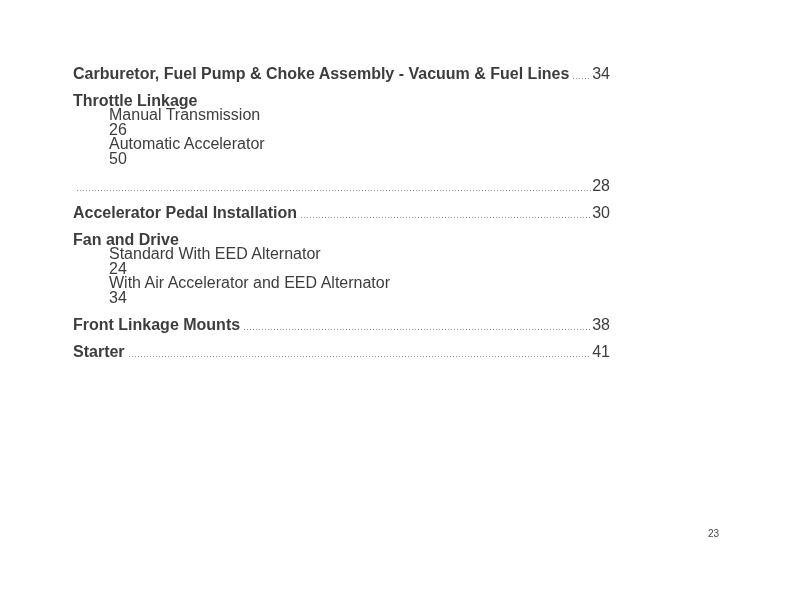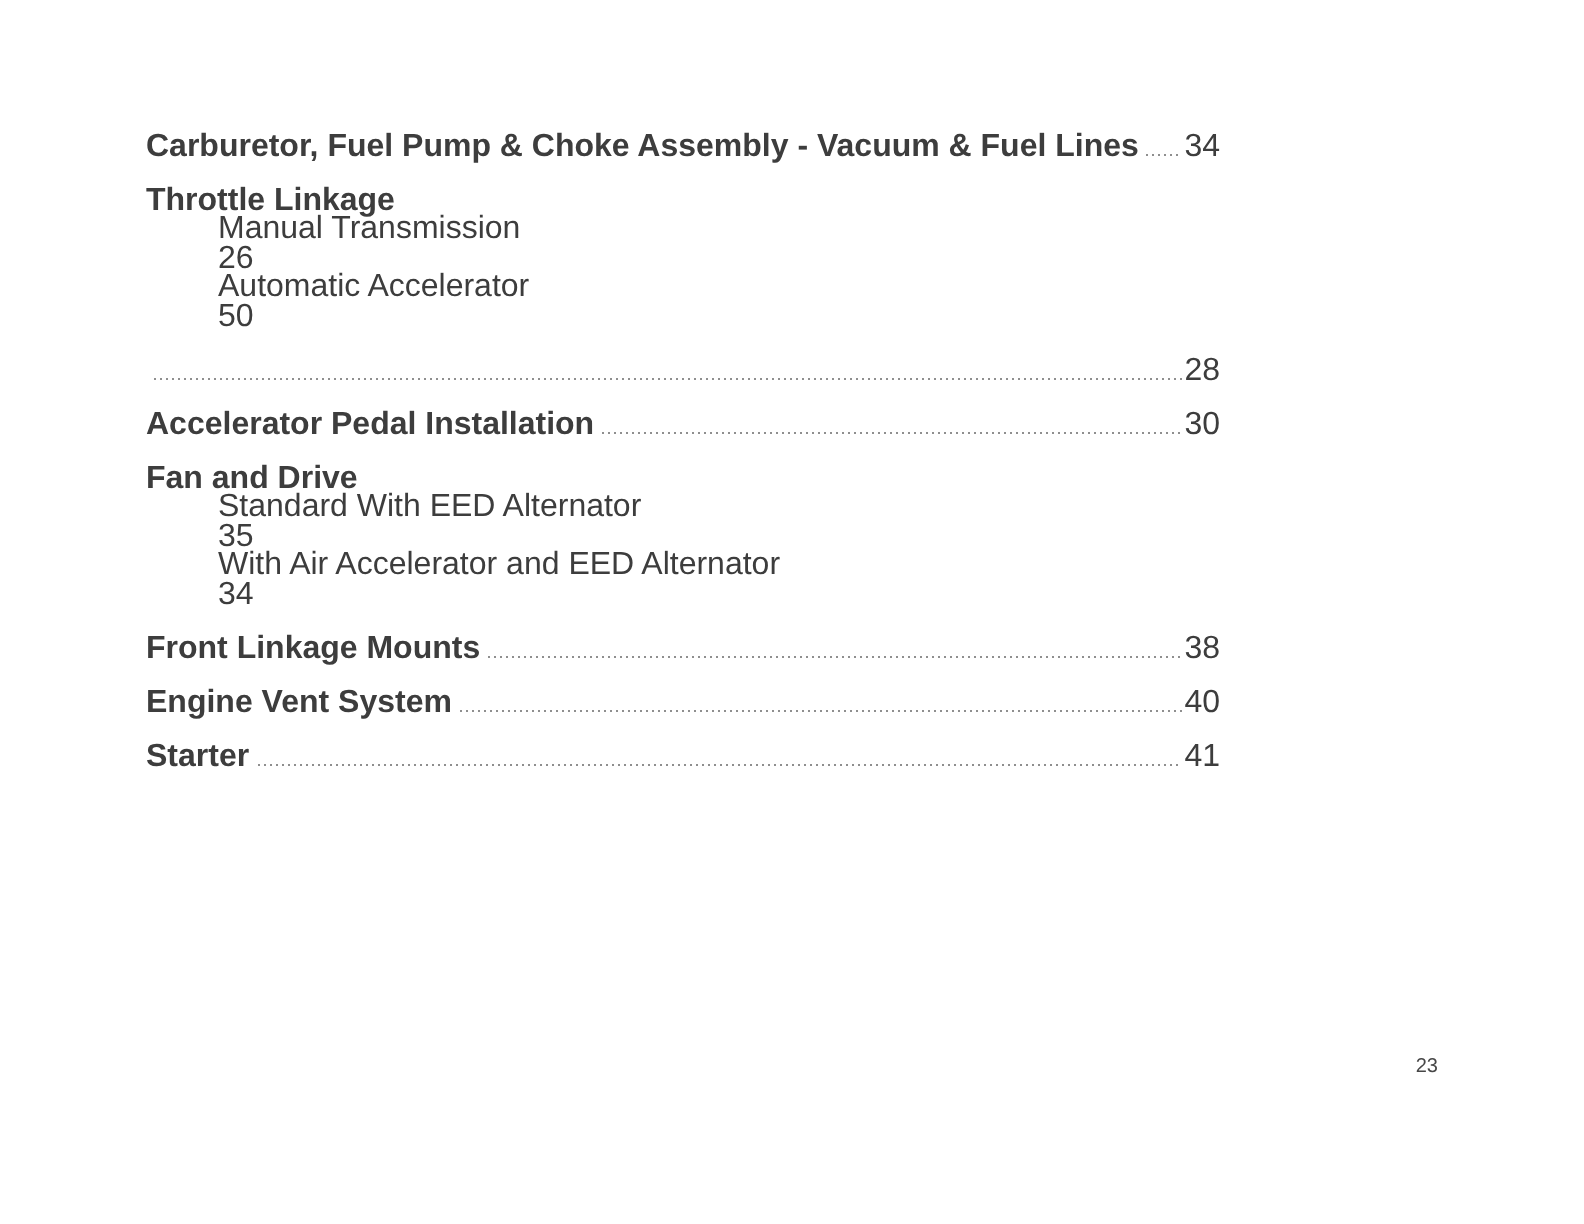--- a/index.html
+++ b/index.html
@@ -123,44 +123,37 @@
   </div>
         </div>
         <div class="toc-block">
           <div class="toc-row">
     <span class="toc-label">Fan and Drive</span>
 
   </div>
           <div class="toc-row sub">
     <span class="toc-label">Standard With EED Alternator</span>
     <span class="toc-dots"></span>
-    <span class="toc-page">35</span>
+    <span class="toc-page">24</span>
   </div>
           <div class="toc-row sub">
     <span class="toc-label">With Air Accelerator and EED Alternator</span>
     <span class="toc-dots"></span>
     <span class="toc-page">34</span>
   </div>
         </div>
         <div class="toc-block">
           <div class="toc-row">
     <span class="toc-label">Front Linkage Mounts</span>
     <span class="toc-dots"></span>
     <span class="toc-page">38</span>
   </div>
         </div>
         <div class="toc-block">
           <div class="toc-row">
-    <span class="toc-label">Engine Vent System</span>
-    <span class="toc-dots"></span>
-    <span class="toc-page">40</span>
-  </div>
-        </div>
-        <div class="toc-block">
-          <div class="toc-row">
     <span class="toc-label">Starter</span>
     <span class="toc-dots"></span>
     <span class="toc-page">41</span>
   </div>
         </div>
       </div>
   </div>
   <div class="folio">23</div>
 </div>
 

